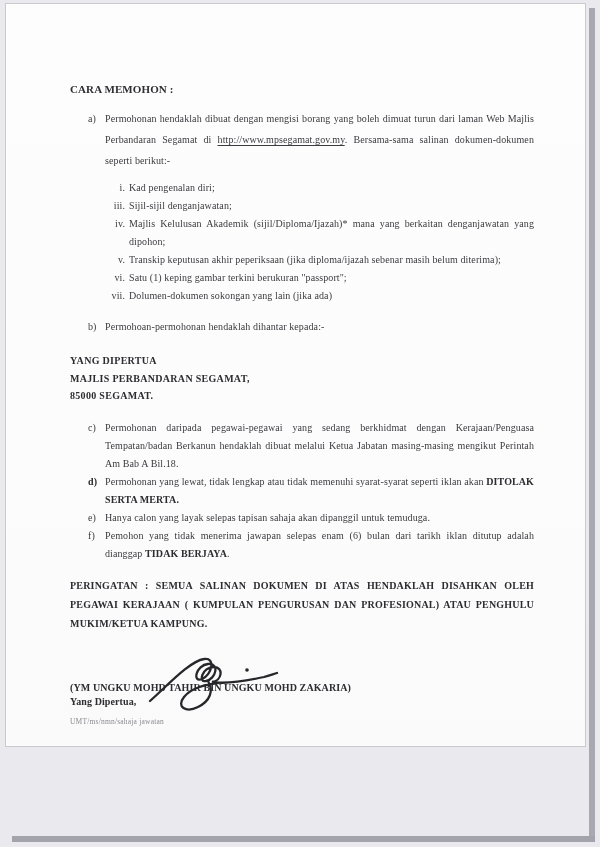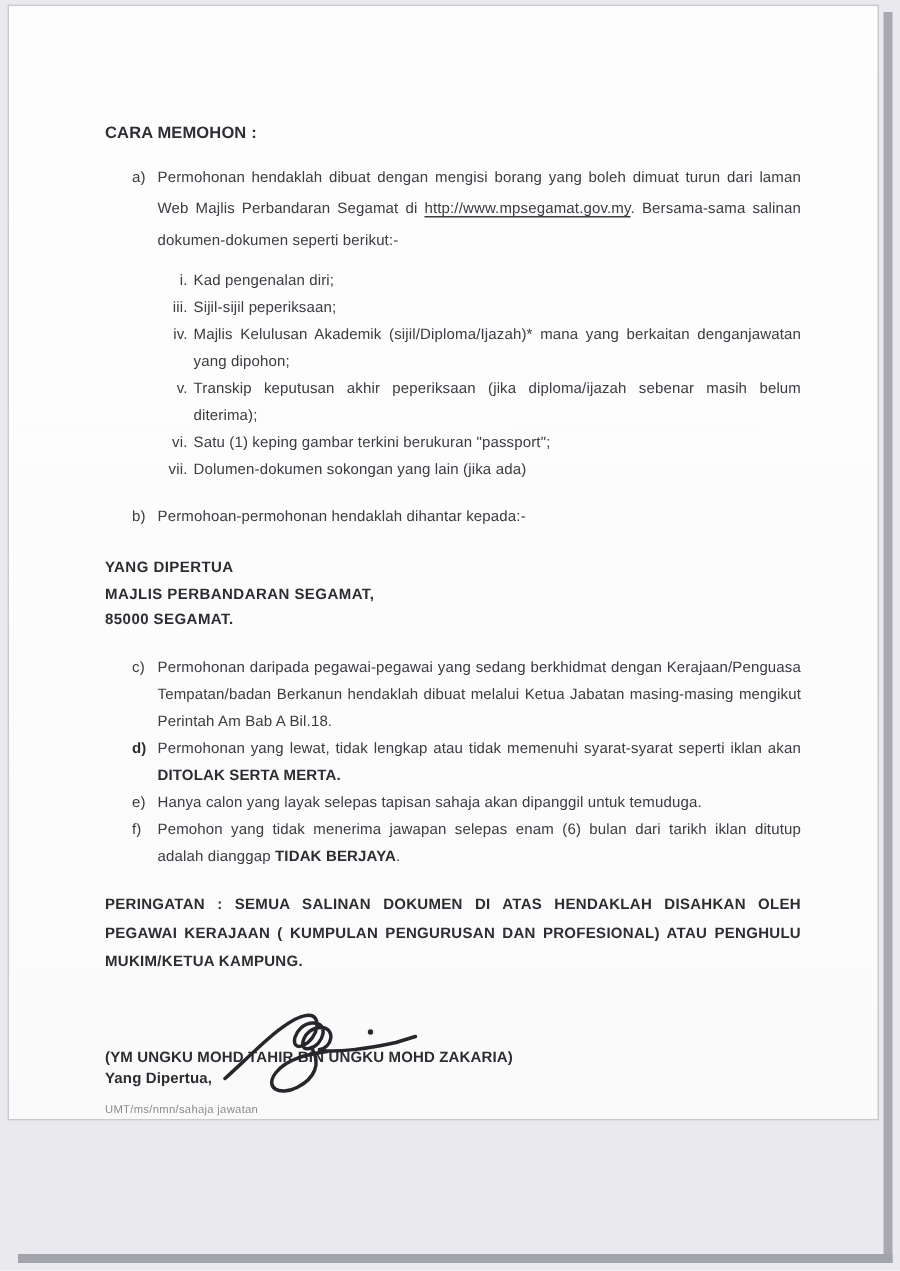--- a/index.html
+++ b/index.html
@@ -17,20 +17,21 @@
   .shadow-bottom {
     position:absolute; left:12px; top:836px; width:583px; height:6px;
     background:#a3a3ab;
   }
   .page {
     position:absolute; left:5px; top:3px; width:581px; height:744px;
     background:#fdfdfd;
     border:1px solid #c9c9cf;
     box-sizing:border-box;
     background-image:linear-gradient(180deg, #fdfdfd 0%, #fcfcfc 60%, #fafafa 100%);
+    font-family:Liberation Serif, serif;
   }
   .content {
     position:absolute; left:64px; top:79px; width:464px;
     color:#3b3b40;
     font-size:10px;
     letter-spacing:0.1px;
   }
   .heading {
     font-weight:bold;
     font-size:11px;
@@ -113,21 +114,21 @@
       <div class="txt lh21 just"><span>Permohonan hendaklah dibuat dengan mengisi borang yang boleh dimuat turun dari laman Web Majlis Perbandaran Segamat di </span><a class="doclink" href="#">http://www.mpsegamat.gov.my</a><span>.  Bersama-sama salinan dokumen-dokumen seperti berikut:-</span></div>
     </div>
 
     <div class="doc-list">
       <div class="doc-item">
         <div class="num">i.</div>
         <div class="dtxt">Kad pengenalan diri;</div>
       </div>
       <div class="doc-item">
         <div class="num">iii.</div>
-        <div class="dtxt">Sijil-sijil peperiksaan;</div>
+        <div class="dtxt">Sijil-sijil denganjawatan;</div>
       </div>
       <div class="doc-item">
         <div class="num">iv.</div>
         <div class="dtxt">Majlis Kelulusan Akademik (sijil/Diploma/Ijazah)* mana yang berkaitan denganjawatan yang dipohon;</div>
       </div>
       <div class="doc-item">
         <div class="num">v.</div>
         <div class="dtxt">Transkip keputusan akhir peperiksaan (jika diploma/ijazah sebenar masih belum diterima);</div>
       </div>
       <div class="doc-item">

